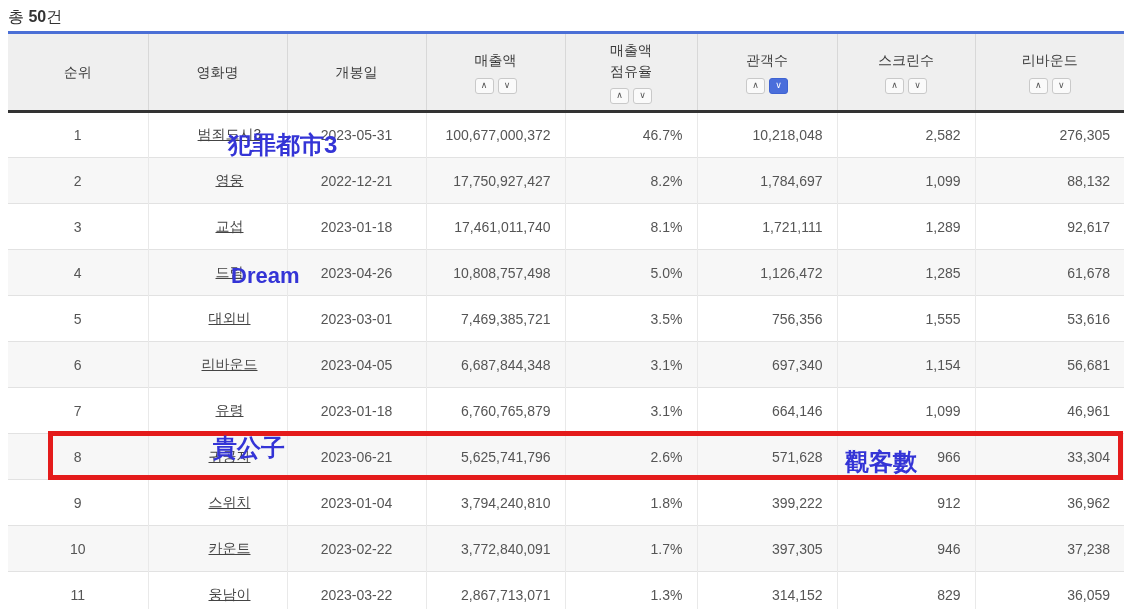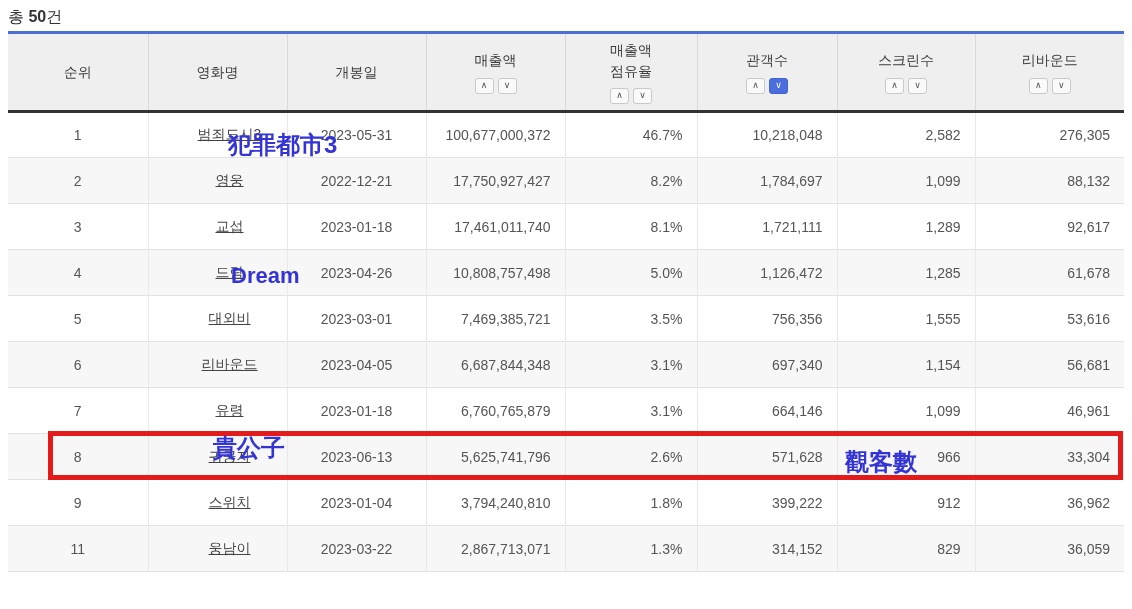--- a/index.html
+++ b/index.html
@@ -184,38 +184,48 @@
           <td class="c-release_date">2023-01-18</td>
           <td class="c-sales">6,760,765,879</td>
           <td class="c-sales_share">3.1%</td>
           <td class="c-audience">664,146</td>
           <td class="c-screens">1,099</td>
           <td class="c-showings">46,961</td>
         </tr>
         <tr>
           <td class="c-rank">8</td>
           <td class="c-title"><a>귀공자</a></td>
-          <td class="c-release_date">2023-06-13</td>
+          <td class="c-release_date">2023-06-21</td>
           <td class="c-sales">5,625,741,796</td>
           <td class="c-sales_share">2.6%</td>
           <td class="c-audience">571,628</td>
           <td class="c-screens">966</td>
           <td class="c-showings">33,304</td>
         </tr>
         <tr>
           <td class="c-rank">9</td>
           <td class="c-title"><a>스위치</a></td>
           <td class="c-release_date">2023-01-04</td>
           <td class="c-sales">3,794,240,810</td>
           <td class="c-sales_share">1.8%</td>
           <td class="c-audience">399,222</td>
           <td class="c-screens">912</td>
           <td class="c-showings">36,962</td>
         </tr>
         <tr>
+          <td class="c-rank">10</td>
+          <td class="c-title"><a>카운트</a></td>
+          <td class="c-release_date">2023-02-22</td>
+          <td class="c-sales">3,772,840,091</td>
+          <td class="c-sales_share">1.7%</td>
+          <td class="c-audience">397,305</td>
+          <td class="c-screens">946</td>
+          <td class="c-showings">37,238</td>
+        </tr>
+        <tr>
           <td class="c-rank">11</td>
           <td class="c-title"><a>웅남이</a></td>
           <td class="c-release_date">2023-03-22</td>
           <td class="c-sales">2,867,713,071</td>
           <td class="c-sales_share">1.3%</td>
           <td class="c-audience">314,152</td>
           <td class="c-screens">829</td>
           <td class="c-showings">36,059</td>
         </tr>
       </tbody>

